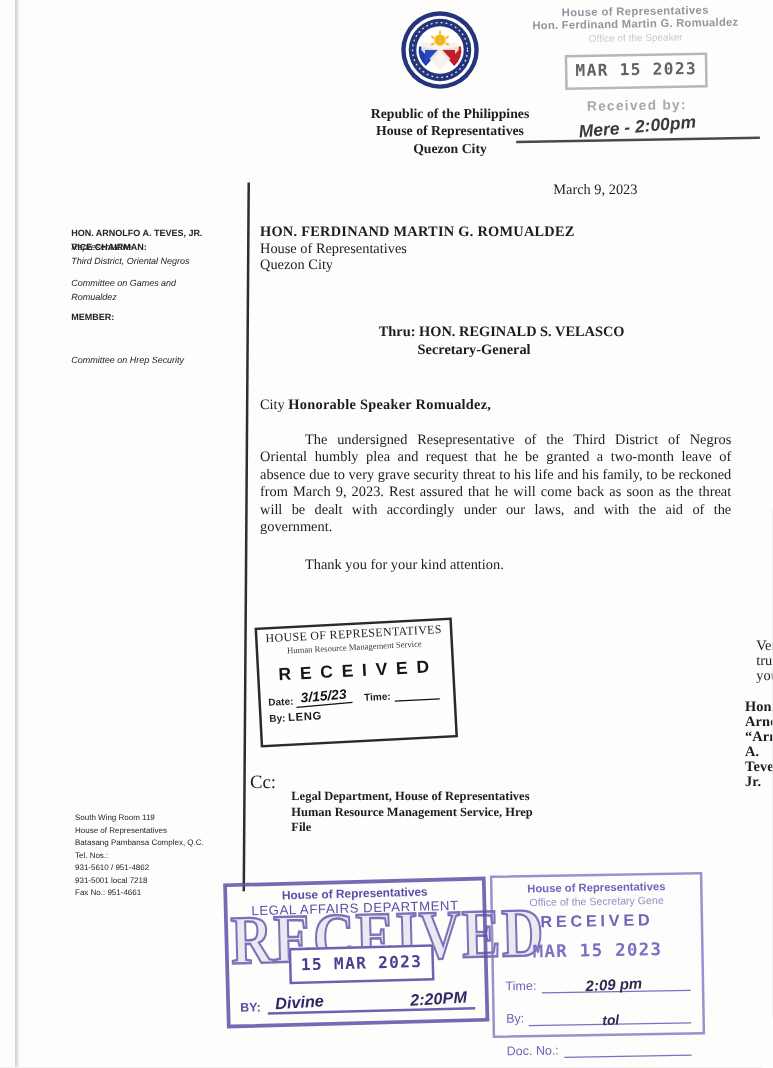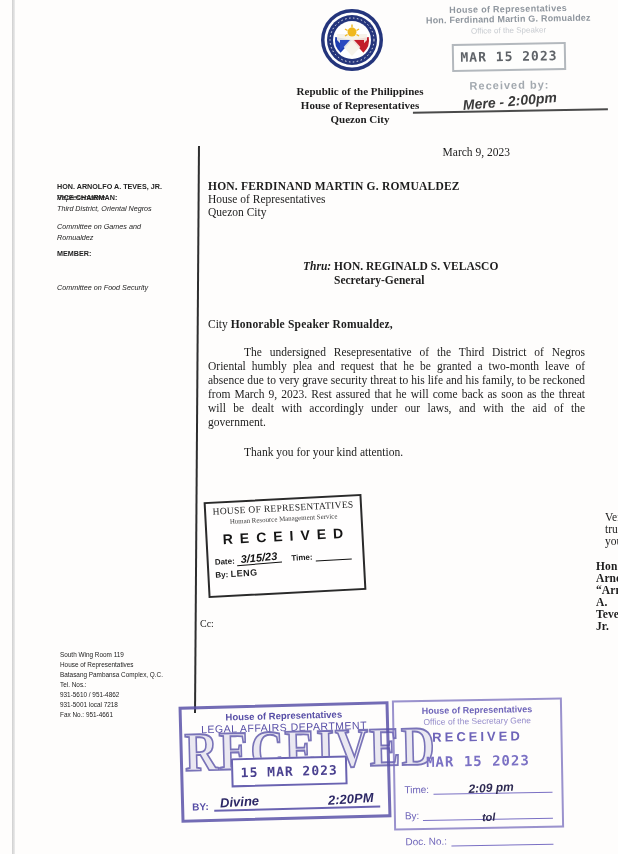--- a/index.html
+++ b/index.html
@@ -32,30 +32,30 @@
   .sb-i{font-style:italic;}
   .divider{left:196px;top:146px;width:2px;height:567px;background:#2e2e2e;transform:rotate(.4deg);}
   .footer{left:60px;top:650px;width:140px;font-family:"Liberation Sans", sans-serif;
           font-size:6.4px;line-height:10px;color:#222;}
   
   .main{left:208px;top:0;width:377px;font-size:11.5px;}
   .m-date{position:absolute;top:146px;left:0;width:377px;text-align:right;padding-right:75px;box-sizing:border-box;}
   .m-recip{position:absolute;top:180px;left:0;line-height:13px;}
   .m-recip .nm{font-weight:bold;letter-spacing:.2px;}
   .m-thru{position:absolute;top:260px;left:95px;font-weight:bold;}
-  .m-thru .thru-lbl{font-style:italic;}
+  .m-thru .thru-lbl{}
   .m-thru2{position:absolute;top:274px;left:126px;font-weight:bold;}
   .m-salut{position:absolute;top:318px;left:0;}
   .m-salut b{letter-spacing:.2px;}
   .m-body{position:absolute;top:346px;left:0;width:377px;text-align:justify;
           text-indent:36px;line-height:13.9px;}
   .m-thanks{position:absolute;top:446px;left:0;text-indent:36px;}
   .m-vtly{position:absolute;top:511px;left:397px;}
   .m-name{position:absolute;top:560px;left:388px;font-weight:bold;letter-spacing:.1px;}
-  .m-cc{position:absolute;top:618px;left:200px;font-size:10px;}
+  .m-cc{position:absolute;top:618px;left:200px;font-size:15px;}
   .m-cclist{position:absolute;top:632px;left:233px;font-size:10px;font-weight:bold;line-height:12.5px;}
   
   .hr-stamp{left:206px;top:498px;width:158px;height:96px;border:2.5px solid #2a2a2a;
             transform:rotate(-3deg);box-sizing:border-box;padding:3px 6px;background:rgba(255,255,255,.55);}
   .hr-org{font-size:9.5px;text-align:center;letter-spacing:.3px;color:#1c1c1c;}
   .hr-svc{font-size:6.9px;text-align:center;color:#3a3a3a;margin-top:2px;}
   .hr-rcv{font-family:"Liberation Sans", sans-serif;font-weight:bold;font-size:14px;
           letter-spacing:7px;text-align:center;margin:6px 0 0 4px;color:#151515;}
   .hr-row{display:flex;align-items:flex-end;margin-top:6px;
           font-family:"Liberation Sans", sans-serif;font-size:8px;font-weight:bold;}
@@ -148,21 +148,21 @@
   <div class="abs sidebar">
     <div class="abs" style="top:148px;margin-top:33px;">
       <div class="sb-b">HON. ARNOLFO A. TEVES, JR.</div>
       <div class="sb-i">Representative</div>
       <div class="sb-i">Third District, Oriental Negros</div>
     </div>
     <div class="abs sb-b" style="top:192px;">VICE CHAIRMAN:</div>
     <div class="abs sb-i" style="top:221px;width:95px;">Committee on Games and Romualdez</div>
     <div class="abs sb-b" style="top:248px;">MEMBER:</div>
     <div class="abs" style="top:282px;width:100px;">
-      <div class="sb-i">Committee on Food Security</div>
+      <div class="sb-i">Committee on Hrep Security</div>
     </div>
   </div>
 
   <div class="abs divider"></div>
 
   <div class="abs footer">
     <div>South Wing Room 119</div>
     <div>House of Representatives</div>
     <div>Batasang Pambansa Complex, Q.C.</div>
     <div>Tel. Nos.:</div>
@@ -182,20 +182,25 @@
     <div class="m-thru2">Secretary-General</div>
     <div class="m-salut"><span>City </span><b>Honorable Speaker Romualdez,</b></div>
     <div class="m-body">The undersigned Resepresentative of the Third District of Negros Oriental humbly plea and request that he be granted a two-month leave of absence due to very grave security threat to his life and his family, to be reckoned from March 9, 2023. Rest assured that he will come back as soon as the threat will be dealt with accordingly under our laws, and with the aid of the government.</div>
     <div class="m-thanks">Thank you for your kind attention.</div>
     <div class="m-vtly">Very truly yours,</div>
 
     <div class="m-name">Hon. Arnolfo “Arnie” A. Teves, Jr.</div>
   </div>
 
   <div class="abs m-cc">Cc:</div>
+  <div class="abs m-cclist">
+    <div>Legal Department, House of Representatives</div>
+    <div>Human Resource Management Service, Hrep</div>
+    <div>File</div>
+  </div>
 
   <div class="abs hr-stamp">
     <div class="hr-org">HOUSE OF REPRESENTATIVES</div>
     <div class="hr-svc">Human Resource Management Service</div>
     <div class="hr-rcv">RECEIVED</div>
     <div class="hr-row">
       <span>Date:</span>
       <span class="hr-hand">3/15/23</span>
       <span style="margin-left:10px;">Time:</span>
       <span class="hr-timeline"></span>

